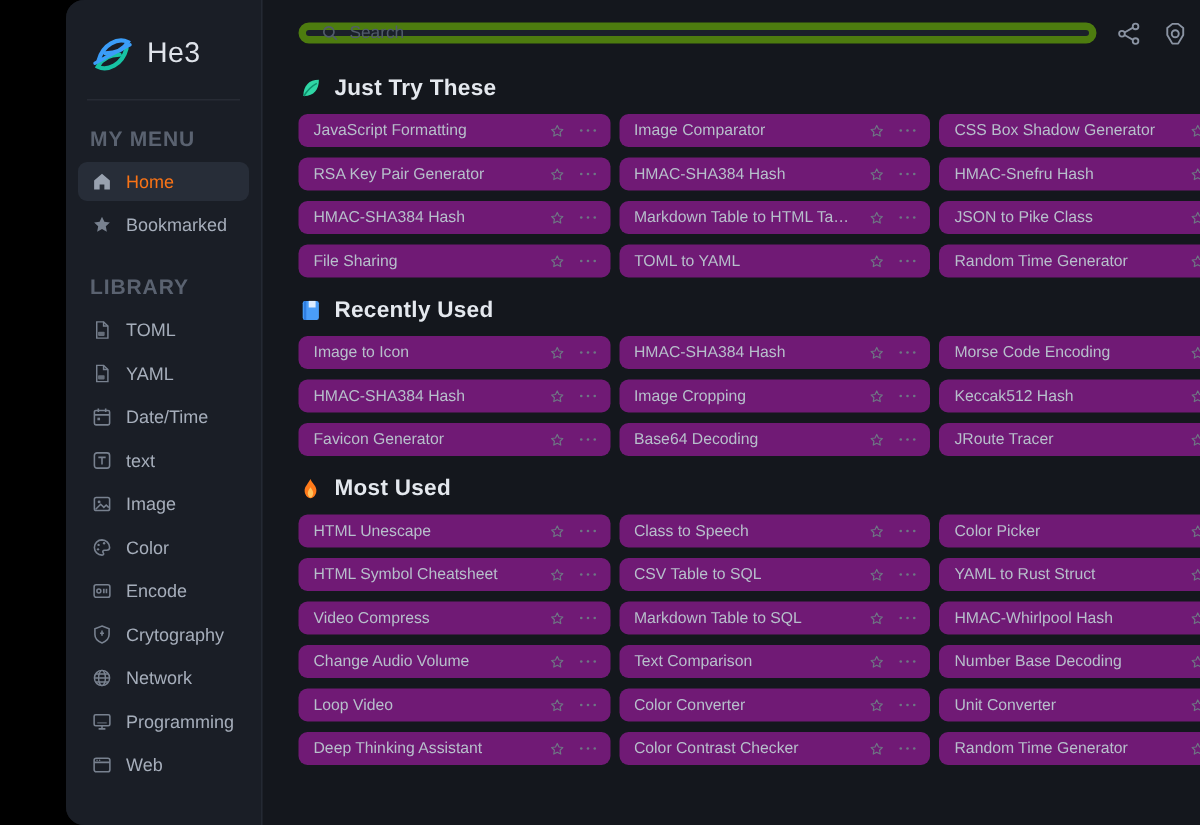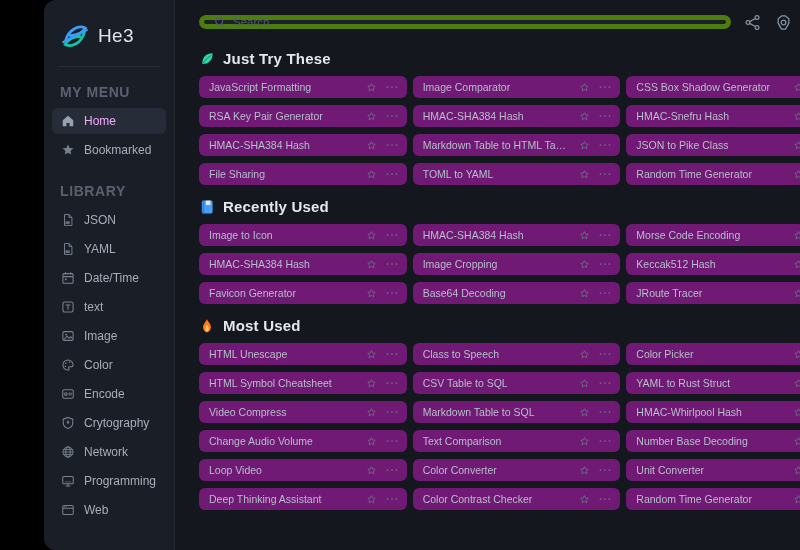--- a/index.html
+++ b/index.html
@@ -8,21 +8,21 @@
             background:#14171d; display:flex;margin-left:44px; }
   
   .sidebar { width:131px; flex-shrink:0; background:#1a1e26; border-right:1px solid #242933; display:flex; flex-direction:column; }
   .logo-row { display:flex; align-items:center; gap:8px; padding:21px 14px 15px 16px; }
   .logo-row svg { width:30px; height:30px; flex-shrink:0; }
   .app-name { font-size:19px; color:#dfe3ea; font-weight:500; letter-spacing:.3px; }
   .sidebar-divider { border:none; border-top:1px solid #272b34; margin:0 14px; }
   .menu-label { padding:17px 16px 5px 16px; font-size:14px; letter-spacing:.6px; color:#5a6270; font-weight:700; }
   .menu-item { display:flex; align-items:center; gap:9px; margin:3px 8px; padding:6px 9px; border-radius:6px;
                font-size:12px; color:#a6aebb; cursor:pointer; }
-  .menu-item.active { background:#272d38; color:#f0abfc; }
+  .menu-item.active { background:#272d38; color:#f97316; }
   .menu-icon { width:14px; height:14px; display:inline-flex; color:#78818f; flex-shrink:0; }
   .menu-icon svg { width:14px; height:14px; }
   
   .main { flex:1; display:flex; flex-direction:column; min-width:0; }
   .topbar { display:flex; align-items:center; padding:10px 12px 6px 24px; gap:13px; }
   .searchbox { flex:1; height:14px; background:#1b202a; border:5px solid #4d7c0f; border-radius:8px;
                display:flex; align-items:center; gap:7px; padding:0 10px; max-width:546px; }
   .searchbox svg { width:12px; height:12px; color:#515b6a; flex-shrink:0; }
   .searchbox input { flex:1; background:transparent; border:none; outline:none; color:#c3cad4; font-size:11.5px;
                      font-family:"Liberation Sans",sans-serif; }
@@ -84,21 +84,21 @@
         </div>
         <div class="menu-label">LIBRARY</div>
         <div class="menu-item">
           <span class="menu-icon">
             <svg viewBox="0 0 16 16" fill="none" stroke="currentColor" stroke-width="1.1">
               <path d="M4 1.8 h5.2 L12.5 5 v9.2 h-8.5 Z"></path>
               <path d="M9.2 1.8 V5 h3.3"></path>
               <rect x="5" y="9.3" width="5" height="3.2" rx=".6" fill="currentColor" stroke="none" opacity=".8"></rect>
             </svg>
           </span>
-          <span>JSON</span>
+          <span>TOML</span>
         </div>
         <div class="menu-item">
           <span class="menu-icon">
             <svg viewBox="0 0 16 16" fill="none" stroke="currentColor" stroke-width="1.1">
               <path d="M4 1.8 h5.2 L12.5 5 v9.2 h-8.5 Z"></path>
               <path d="M9.2 1.8 V5 h3.3"></path>
               <rect x="5" y="9.3" width="5" height="3.2" rx=".6" fill="currentColor" stroke="none" opacity=".8"></rect>
             </svg>
           </span>
           <span>YAML</span>

